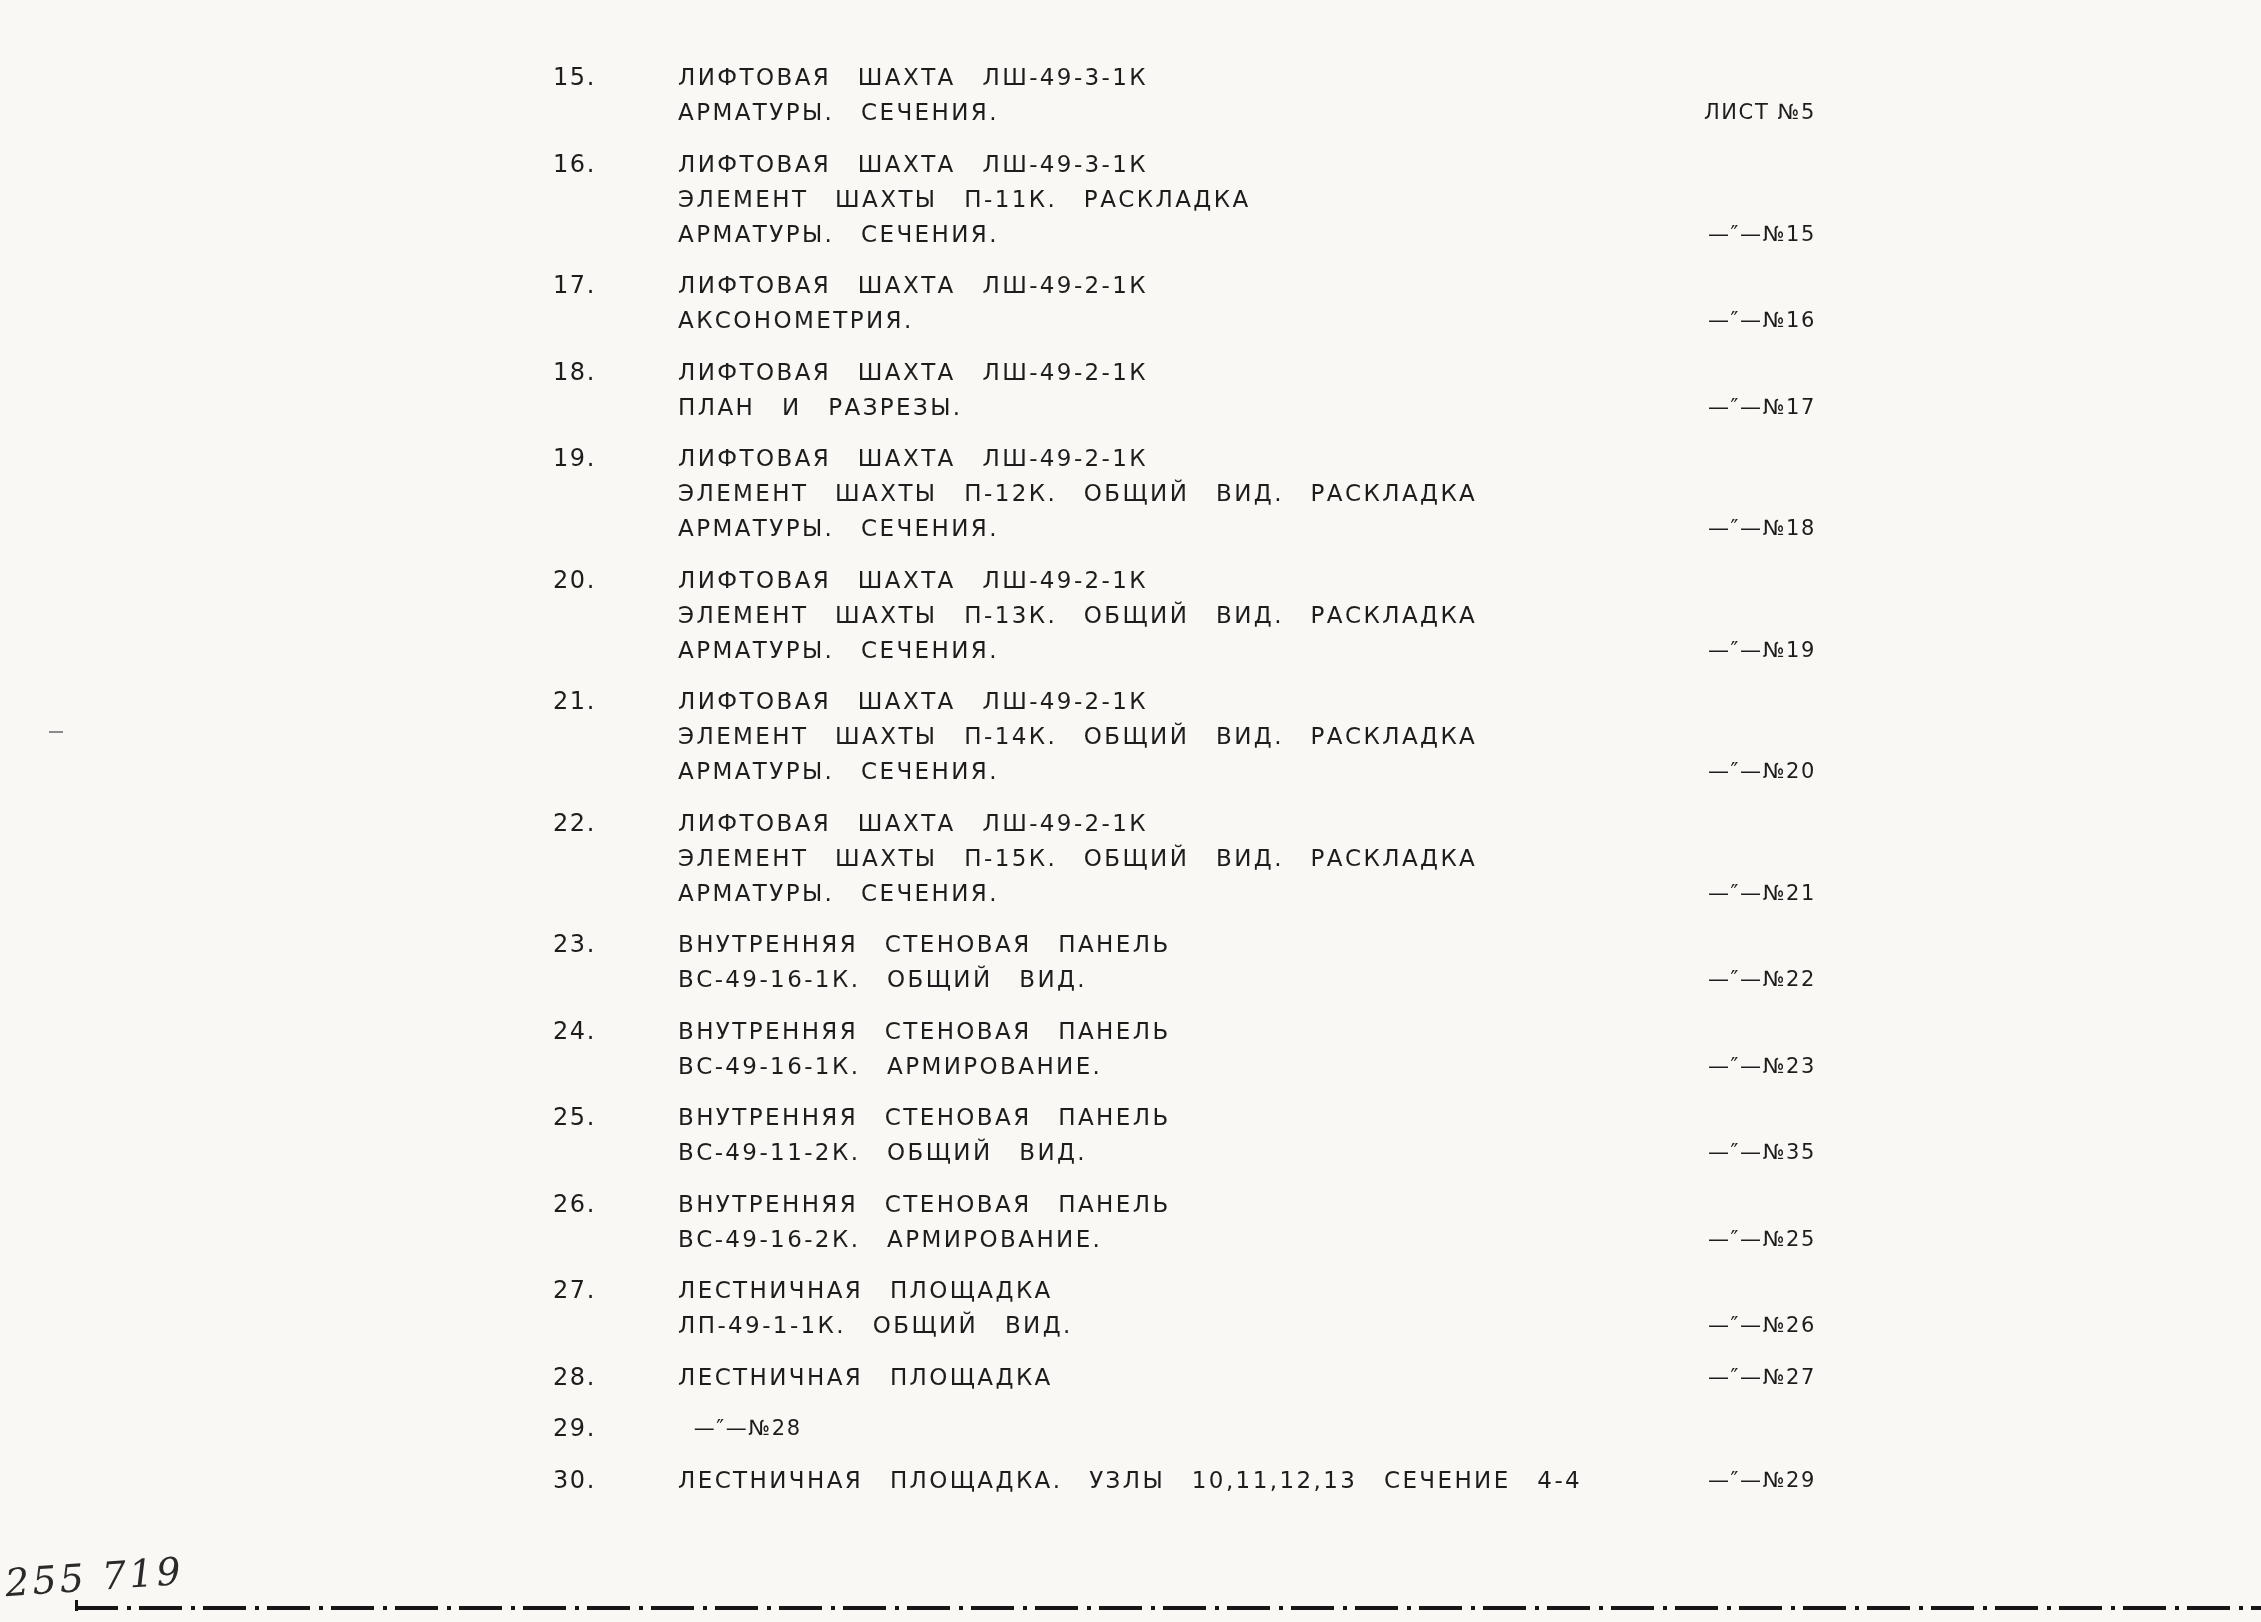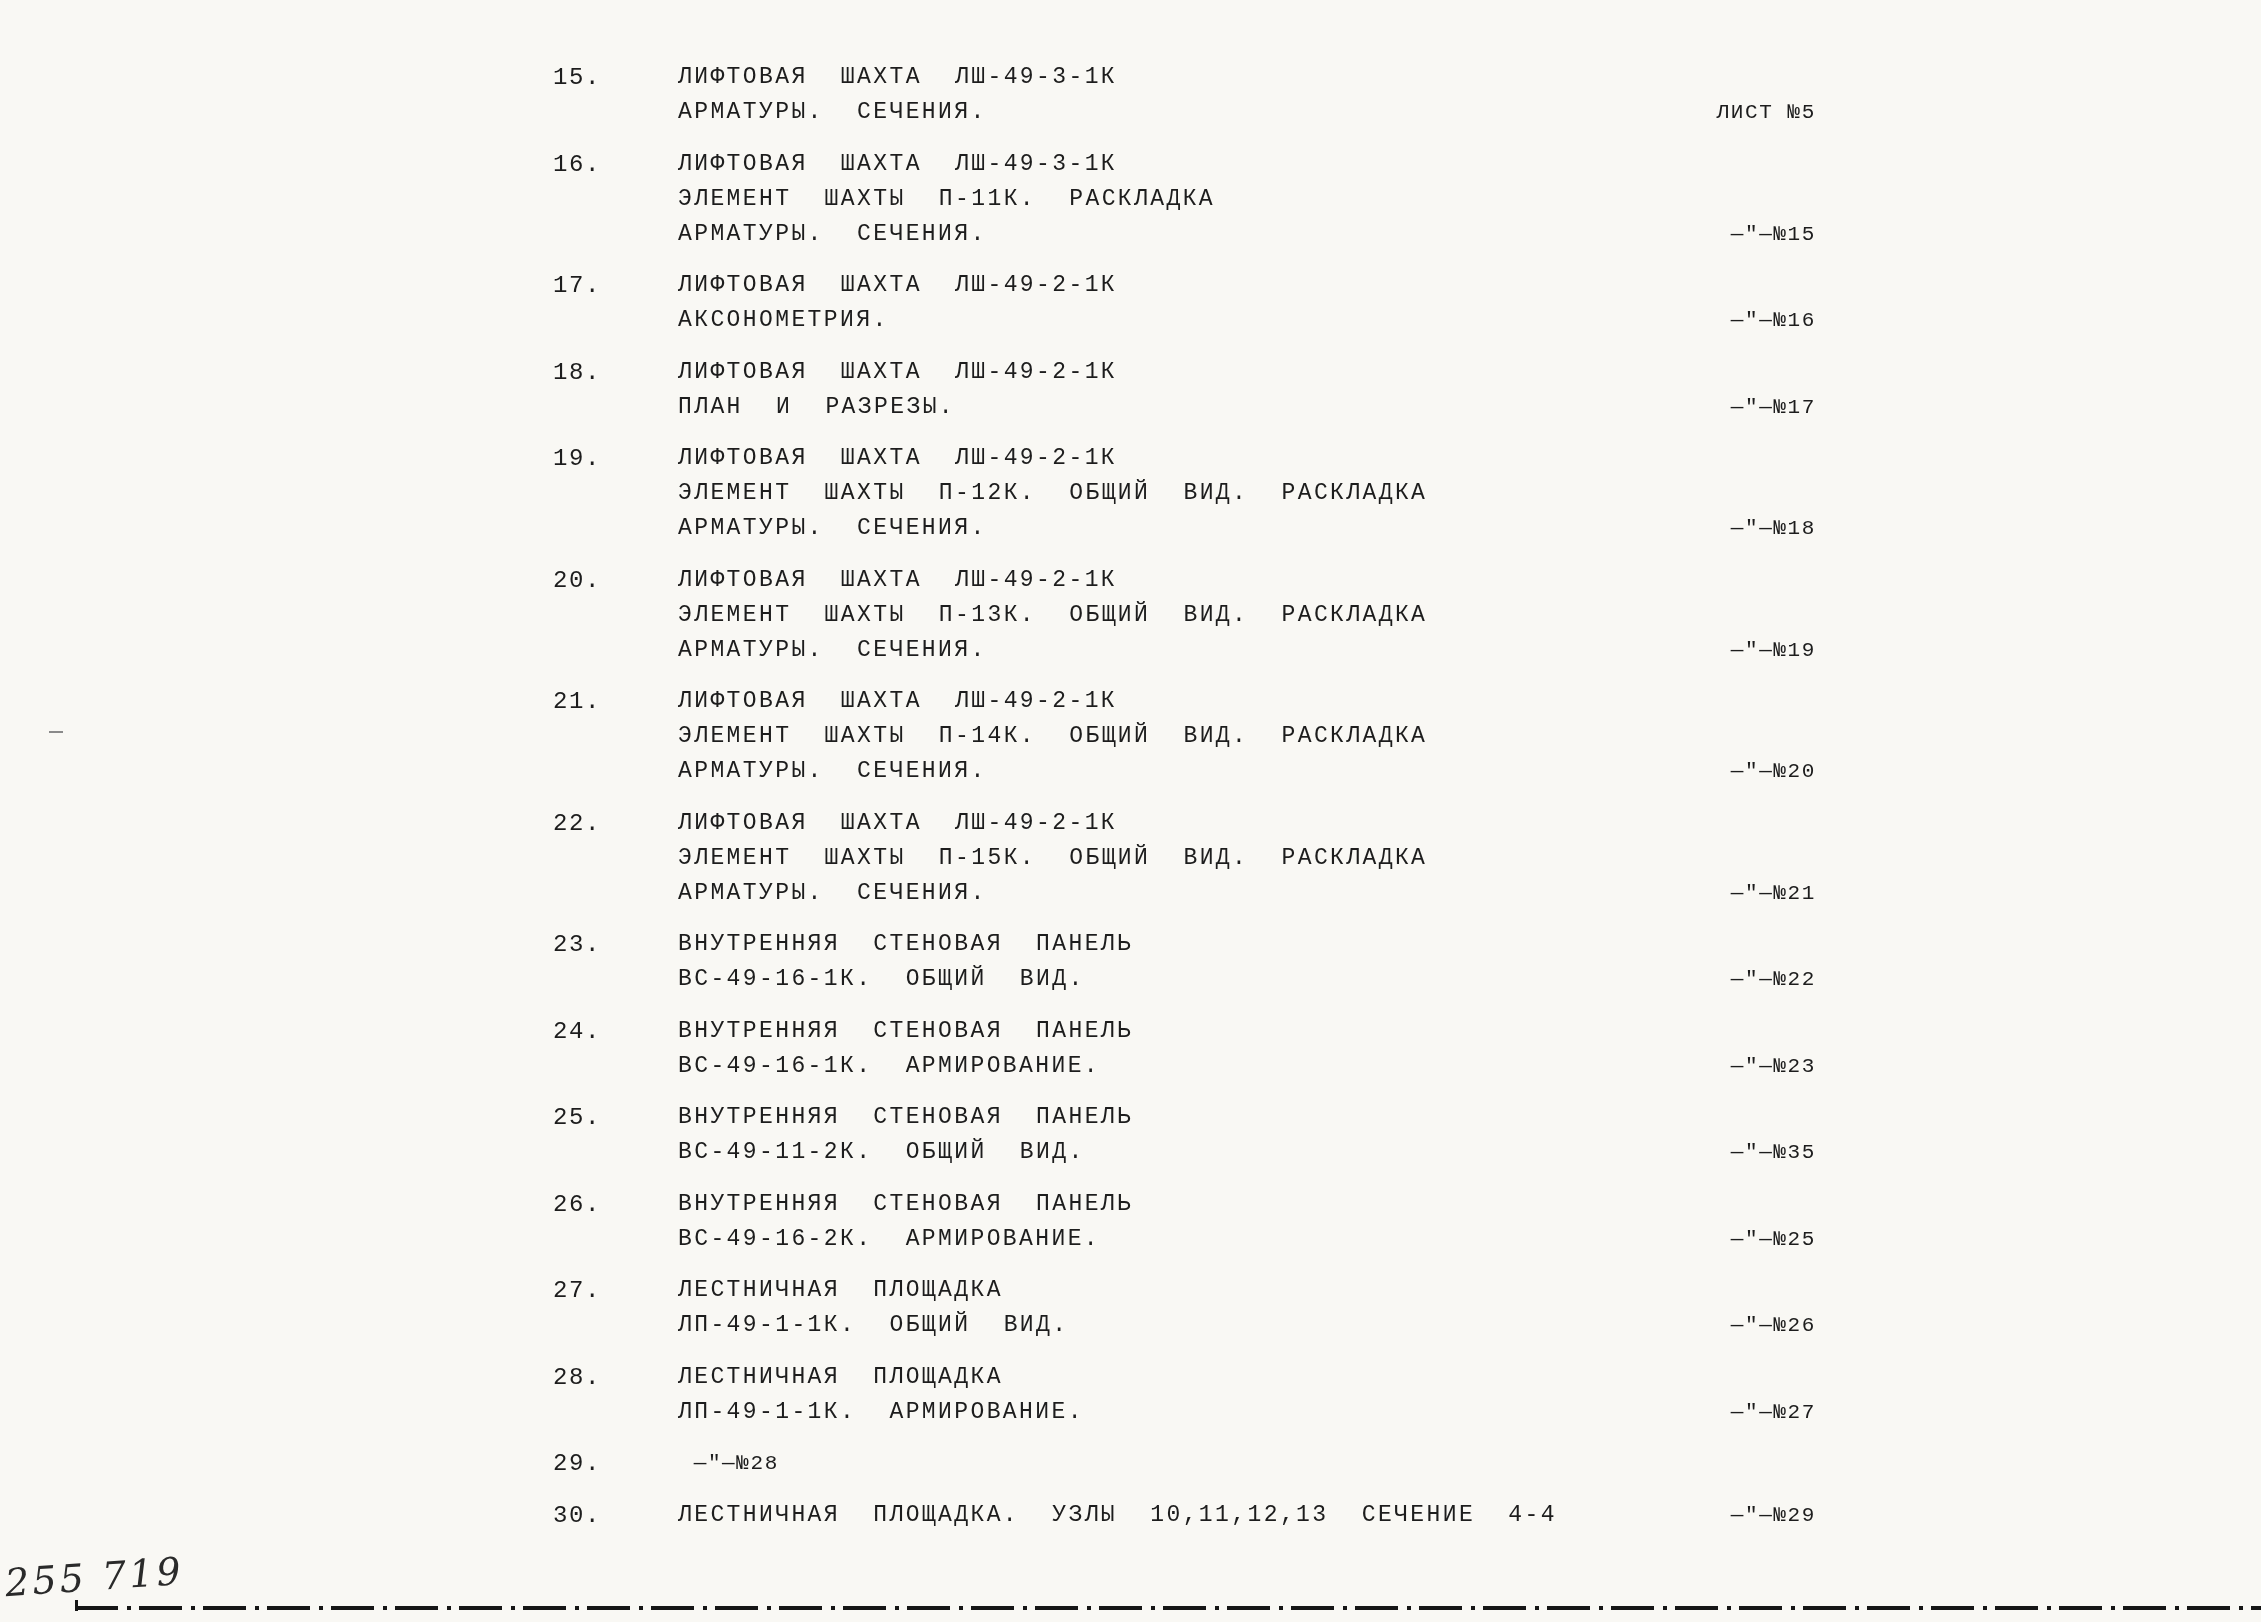--- a/index.html
+++ b/index.html
@@ -9,21 +9,21 @@
     font-family:"DejaVu Sans", sans-serif;
     color:#1d1d1d;
     position:relative;
     overflow:hidden;
   }
   .doc {
     position:absolute;
     left:553px; top:60px;
     width:1263px;
   }
-  .row { display:flex; margin-bottom:16.5px;font-family:Liberation Mono, monospace; }
+  .row { display:flex; margin-bottom:16.5px; }
   .num {
     width:125px; flex:none;
     font-size:24px; line-height:35px;
     letter-spacing:1.6px;
   }
   .desc { flex:1; min-width:0; }
   .desc .line {
     font-size:23px; line-height:35px;
     letter-spacing:2.4px; word-spacing:17px;
     white-space:nowrap;
@@ -189,21 +189,20 @@
       <div class="line">ЛП-49-1-1К. ОБЩИЙ ВИД.</div>
       <div class="line"></div>
     </div>
     <div class="ref">—″—№26</div>
   </div>
 
   <div class="row">
     <div class="num">28.</div>
     <div class="desc">
       <div class="line">ЛЕСТНИЧНАЯ ПЛОЩАДКА</div>
-      <div class="line">ЛП-49-1-1К. АРМИРОВАНИЕ.</div>
       <div class="line"></div>
     </div>
     <div class="ref">—″—№27</div>
   </div>
 
   <div class="row">
     <div class="num">29.</div>
     <div class="ref">—″—№28</div>
   </div>
 

